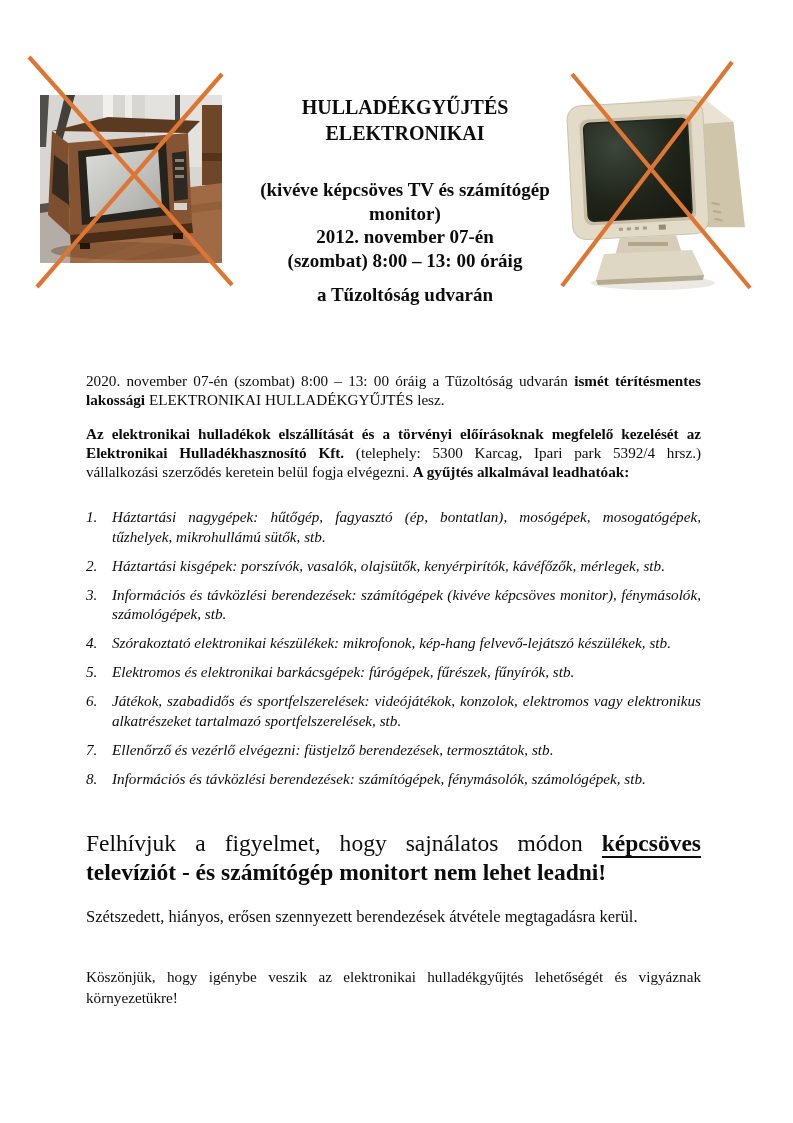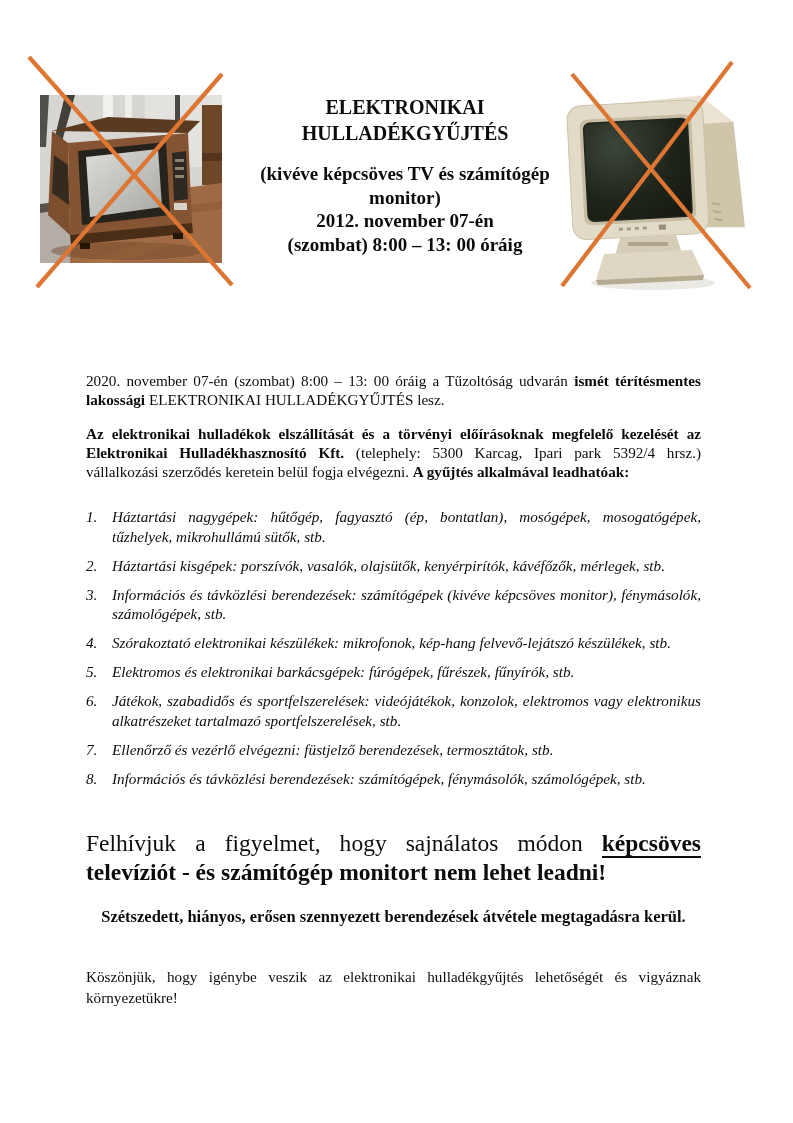--- a/index.html
+++ b/index.html
@@ -8,34 +8,34 @@
     background:#ffffff; overflow:hidden;
     font-family:"Liberation Serif","DejaVu Serif",serif; color:#0c0c0c;
   }
   .abs { position:absolute; }
   .bold { font-weight:bold; }
   .u { border-bottom:2px solid currentColor; }
 
   
   .header-text { left:233px; top:95px; width:344px; text-align:center; font-weight:bold; }
   .title-line { font-size:20px; line-height:25.5px; }
-  .sub-block { margin-top:16px; font-size:19px; line-height:23.5px; }
+  .sub-block { margin-top:32px; font-size:19px; line-height:23.5px; }
   .sub-line  { font-size:19px; line-height:23.5px; }
   .loc-line  { margin-top:11px; font-size:19px; line-height:23.5px; }
 
   
   .col { left:86px; width:615px; }
   .body-par { font-size:15.2px; line-height:19px; text-align:justify; }
 
   .list .li { display:flex; font-style:italic; font-size:15.2px; line-height:19.5px; margin-bottom:9.5px; }
   .list .num { flex:0 0 26px; }
   .list .txt { flex:1; text-align:justify; }
 
   .warning { font-size:23.5px; line-height:29px; text-align:justify; }
-  .refusal { font-size:16.5px; line-height:21.5px; font-weight:bold; text-align:center; }
+  .refusal { font-size:16.5px; line-height:21.5px; font-weight:normal; text-align:left; }
   .closing { font-size:15.2px; line-height:20.5px; text-align:justify;font-family:Liberation Serif, serif; }
 
   .photo-wrap { line-height:0; }
 </style>
 </head>
 <body>
 
 <div class="page">
 
   <div class="abs photo-wrap" style="left:25px; top:55px;">
@@ -120,25 +120,26 @@
         <rect x="70" y="184" width="40" height="4" fill="#b0a68c"></rect>
       </g>
       <g stroke="#dd7633" stroke-width="4.2">
         <line x1="14" y1="16" x2="192" y2="230"></line>
         <line x1="174" y1="4" x2="4" y2="228"></line>
       </g>
     </svg>
   </div>
 
   <div class="abs header-text">
+    <div class="title-line">HULLADÉKGYŰJTÉS</div>
     <div class="title-line">ELEKTRONIKAI</div>
-    <div class="title-line">HULLADÉKGYŰJTÉS</div>
     <div class="sub-block">(kivéve képcsöves TV és számítógép monitor)</div>
     <div class="sub-line">2012. november 07-én</div>
     <div class="sub-line">(szombat) 8:00 – 13: 00 óráig</div>
+    <div class="loc-line">a Tűzoltóság udvarán</div>
   </div>
 
   <div class="abs col body-par" style="top:371px;">
     <span>2020. november 07-én (szombat) 8:00 – 13: 00 óráig a Tűzoltóság udvarán </span><span class="bold">ismét térítésmentes lakossági</span><span> ELEKTRONIKAI HULLADÉKGYŰJTÉS lesz.</span>
   </div>
 
   <div class="abs col body-par" style="top:424px;">
     <span class="bold">Az elektronikai hulladékok elszállítását és a törvényi előírásoknak megfelelő kezelését az Elektronikai Hulladékhasznosító Kft.</span><span> (telephely: 5300 Karcag, Ipari park 5392/4 hrsz.) vállalkozási szerződés keretein belül fogja elvégezni. </span><span class="bold">A gyűjtés alkalmával leadhatóak:</span>
   </div>
 

